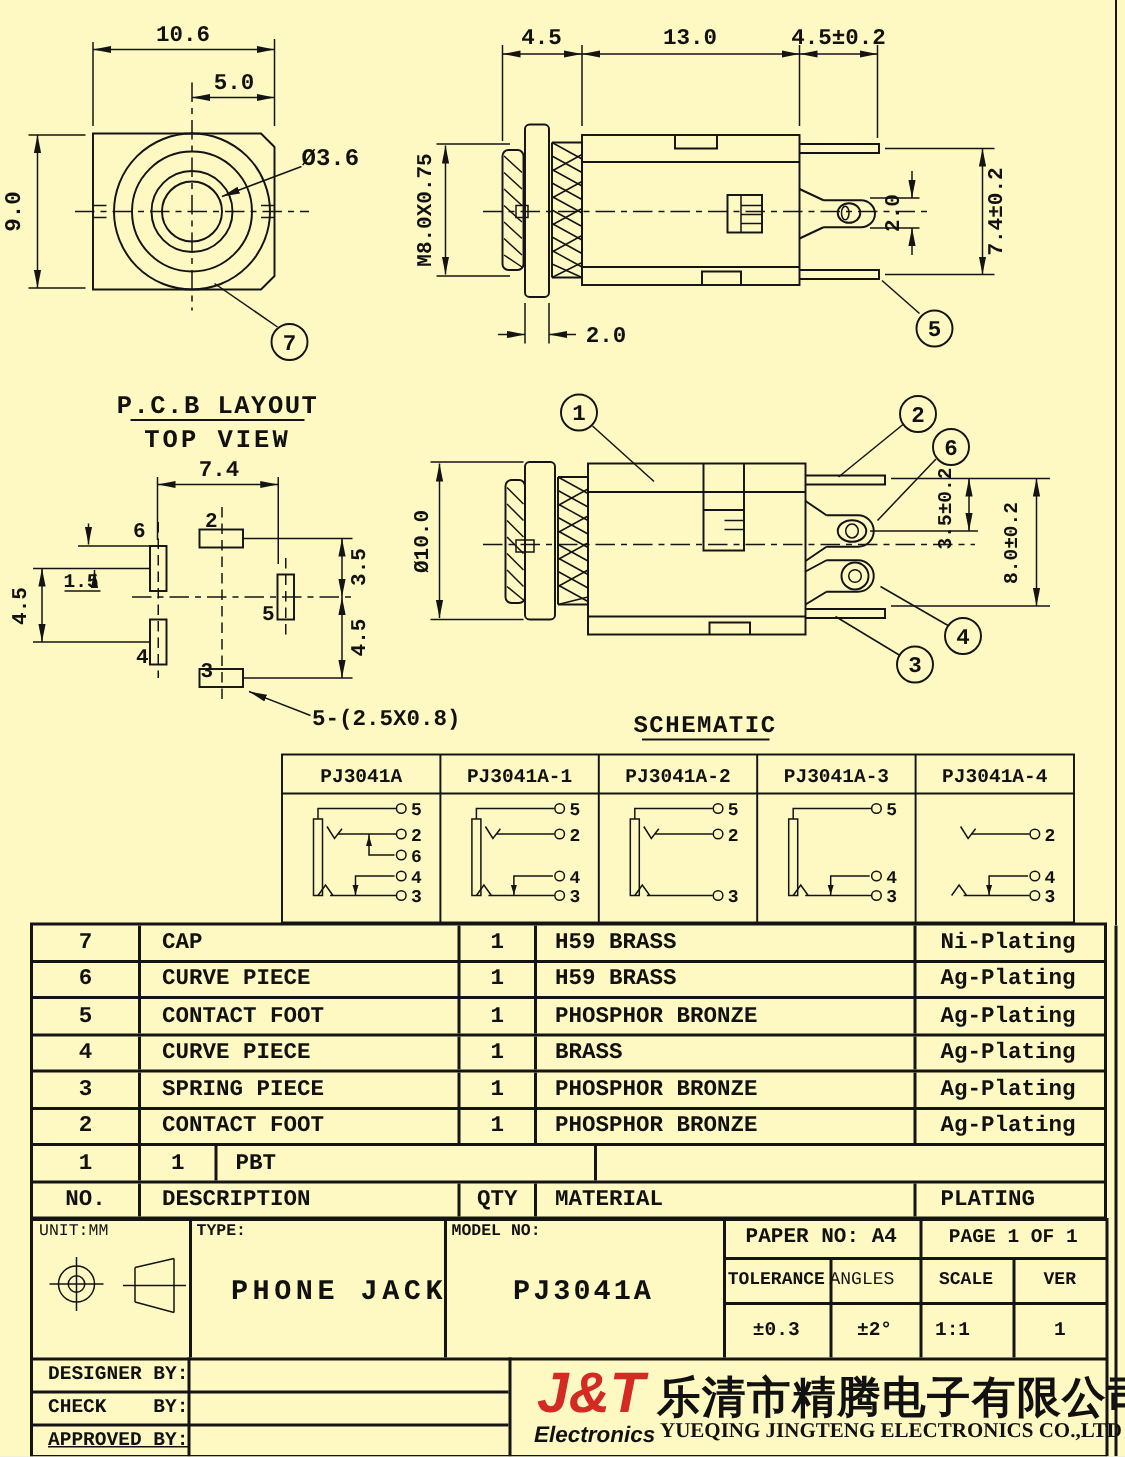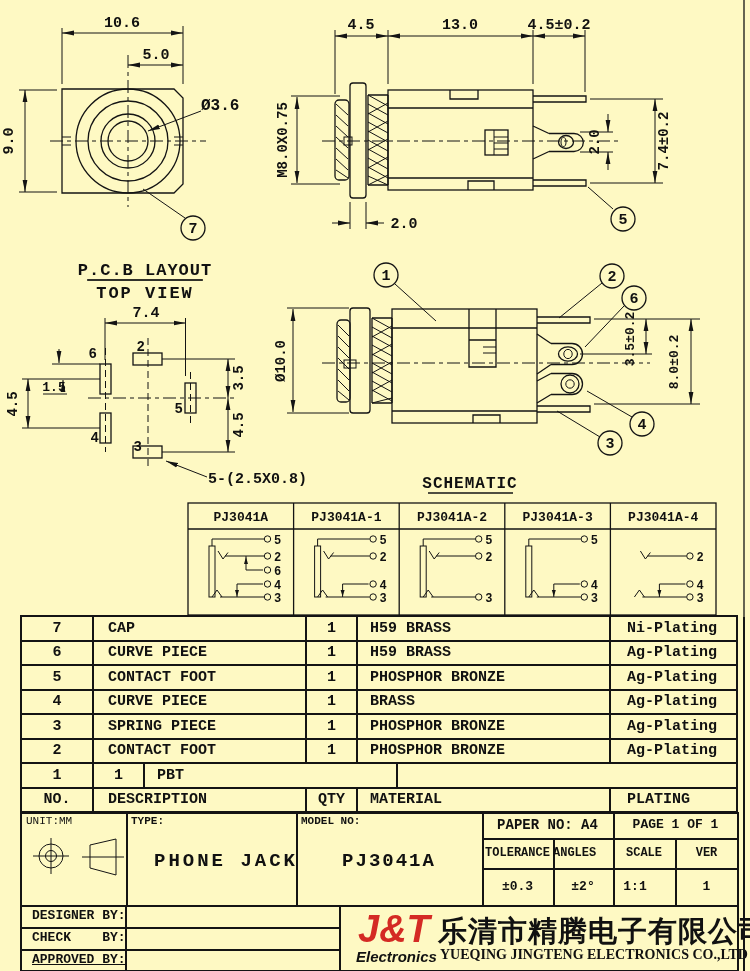--- a/index.html
+++ b/index.html
@@ -358,21 +358,21 @@
     <path class="thin" d="M5,20 H41 M23,2 V38"></path>
     <path class="thin" d="M62,9 L88,3 M62,32 L88,39 M62,9 V32 M88,3 V39 M54,21 H96"></path>
   </svg>
   <div class="tb-text" style="left:131px;top:815px;font-size:11px;font-weight:bold;">TYPE:</div>
   <div class="tb-text" style="left:126px;top:850px;width:200px;text-align:center;font-size:19px;font-weight:bold;letter-spacing:3px;">PHONE JACK</div>
   <div class="tb-text" style="left:301px;top:815px;font-size:11px;font-weight:bold;">MODEL NO:</div>
   <div class="tb-text" style="left:296px;top:850px;width:186px;text-align:center;font-size:19px;font-weight:bold;letter-spacing:2px;">PJ3041A</div>
   <div class="tb-text" style="left:482px;top:812px;width:131px;height:26px;line-height:26px;text-align:center;font-size:14px;font-weight:bold;">PAPER NO: A4</div>
   <div class="tb-text" style="left:613px;top:812px;width:125px;height:26px;line-height:26px;text-align:center;font-size:13px;font-weight:bold;border-radius:13px;">PAGE 1 OF 1</div>
   <div class="tb-text" style="left:482px;top:838px;width:71px;height:30px;line-height:30px;text-align:center;font-size:12px;font-weight:bold;">TOLERANCE</div>
-  <div class="tb-text" style="left:553px;top:838px;width:40px;height:30px;line-height:30px;text-align:right;font-size:12px;font-weight:bold;">ANGLES</div>
+  <div class="tb-text" style="left:553px;top:838px;width:40px;height:30px;line-height:30px;text-align:right;font-size:12px;font-weight:normal;">ANGLES</div>
   <div class="tb-text" style="left:613px;top:838px;width:62px;height:34px;line-height:30px;text-align:center;font-size:12px;font-weight:bold;">SCALE</div>
   <div class="tb-text" style="left:675px;top:838px;width:63px;height:30px;line-height:30px;text-align:center;font-size:12px;font-weight:bold;">VER</div>
   <div class="tb-text" style="left:482px;top:868px;width:71px;height:37px;line-height:37px;text-align:center;font-size:13px;font-weight:bold;">±0.3</div>
   <div class="tb-text" style="left:553px;top:868px;width:60px;height:37px;line-height:37px;text-align:center;font-size:13px;font-weight:bold;">±2°</div>
   <div class="tb-text" style="left:613px;top:868px;width:44px;height:37px;line-height:37px;text-align:center;font-size:13px;font-weight:bold;">1:1</div>
   <div class="tb-text" style="left:675px;top:868px;width:63px;height:37px;line-height:37px;text-align:center;font-size:13px;font-weight:bold;">1</div>
   <div class="tb-text" style="left:32px;top:905px;height:22px;line-height:22px;font-size:13px;font-weight:bold;">DESIGNER BY:</div>
   <div class="tb-text" style="left:32px;top:927px;height:22px;line-height:22px;font-size:13px;font-weight:bold;">CHECK    BY:</div>
   <div class="tb-text" style="left:32px;top:949px;height:22px;line-height:22px;font-size:13px;font-weight:bold;text-decoration:underline;">APPROVED BY:</div>
   <div class="tb-text" style="left:358px;top:908px;font-size:38px;font-weight:900;font-style:italic;color:#d42a24;font-family:'Liberation Sans',sans-serif;">J&amp;T</div>

